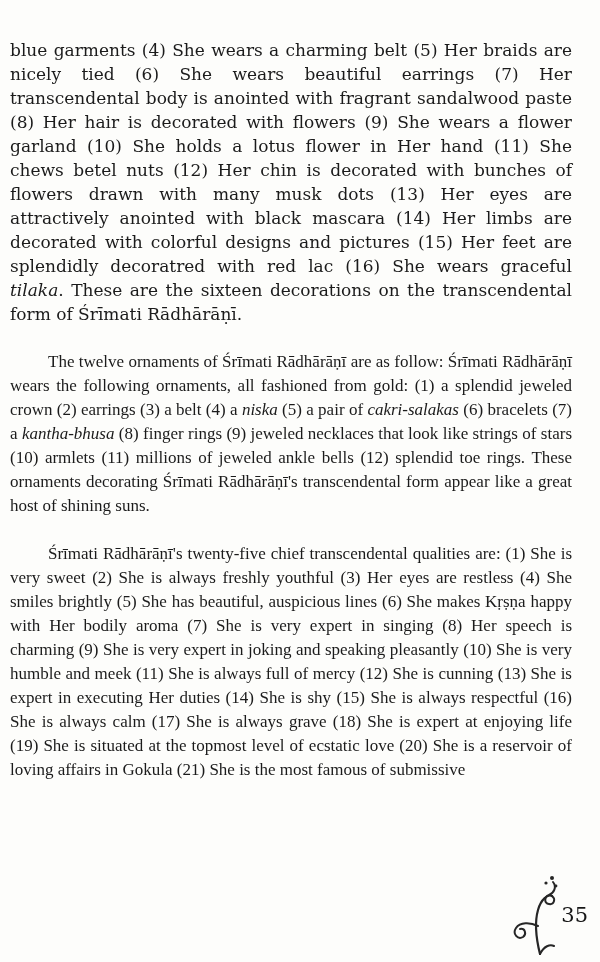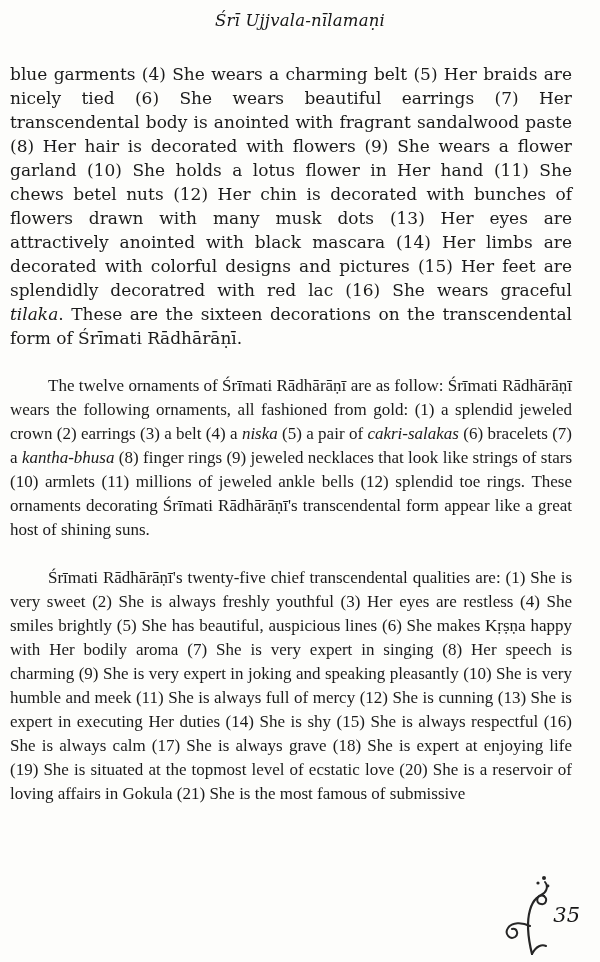--- a/index.html
+++ b/index.html
@@ -20,61 +20,59 @@
   .running-header {
     padding-top: 10px;
     text-align: center;
     font-style: italic;
     font-size: 16.5px;
     line-height: 22px;
     letter-spacing: 0.2px;
     color: #161616;
   }
   .body-text {
-    margin-top: 30px;
+    margin-top: 38px;
     padding: 0 28px 0 10px;
     font-size: 17px;
     line-height: 24px;
     text-align: justify;
     text-justify: inter-word;
   }
   .para {
     margin: 0 0 24px 0;
   }
   .para.indent {
     text-indent: 38px;
     font-family: Liberation Serif, serif;
   }
   .para em {
     font-style: italic;
   }
   .footer {
     position: absolute;
-    right: 20px;
+    right: 12px;
     bottom: 6px;
     display: flex;
     align-items: center;
-    font-style: italic;
   }
   .flourish {
     display: inline-block;
     line-height: 0;
   }
   .page-number {
     font-size: 21px;
     margin-left: 3px;
     color: #161616;
   }
 </style>
 </head>
 <body>
 
 <div class="page">
 
-  <div class="running-header">Śrī Ujjvala-nīlamaṇi</div>
 
   <div class="body-text">
     <p class="para"><span>blue garments (4) She wears a charming belt (5) Her braids are nicely tied (6) She wears beautiful earrings (7) Her transcendental body is anointed with fragrant sandalwood paste (8) Her hair is decorated with flowers (9) She wears a flower garland (10) She holds a lotus flower in Her hand (11) She chews betel nuts (12) Her chin is decorated with bunches of flowers drawn with many musk dots (13) Her eyes are attractively anointed with black mascara (14) Her limbs are decorated with colorful designs and pictures (15) Her feet are splendidly decoratred with red lac (16) She wears graceful </span><em>tilaka</em><span>. These are the sixteen decorations on the transcendental form of Śrīmati Rādhārāṇī.</span></p>
     <p class="para indent"><span>The twelve ornaments of Śrīmati Rādhārāṇī are as follow: Śrīmati Rādhārāṇī wears the following ornaments, all fashioned from gold: (1) a splendid jeweled crown (2) earrings (3) a belt (4) a </span><em>niska</em><span> (5) a pair of </span><em>cakri-salakas</em><span> (6) bracelets (7) a </span><em>kantha-bhusa</em><span> (8) finger rings (9) jeweled necklaces that look like strings of stars (10) armlets (11) millions of jeweled ankle bells (12) splendid toe rings. These ornaments decorating Śrīmati Rādhārāṇī's transcendental form appear like a great host of shining suns.</span></p>
     <p class="para indent"><span>Śrīmati Rādhārāṇī's twenty-five chief transcendental qualities are: (1) She is very sweet (2) She is always freshly youthful (3) Her eyes are restless (4) She smiles brightly (5) She has beautiful, auspicious lines (6) She makes Kṛṣṇa happy with Her bodily aroma (7) She is very expert in singing (8) Her speech is charming (9) She is very expert in joking and speaking pleasantly (10) She is very humble and meek (11) She is always full of mercy (12) She is cunning (13) She is expert in executing Her duties (14) She is shy (15) She is always respectful (16) She is always calm (17) She is always grave (18) She is expert at enjoying life (19) She is situated at the topmost level of ecstatic love (20) She is a reservoir of loving affairs in Gokula (21) She is the most famous of submissive</span></p>
   </div>
 
   <div class="footer">
     <span class="flourish">
       <svg width="50" height="82" viewBox="0 0 50 82" xmlns="http://www.w3.org/2000/svg">

